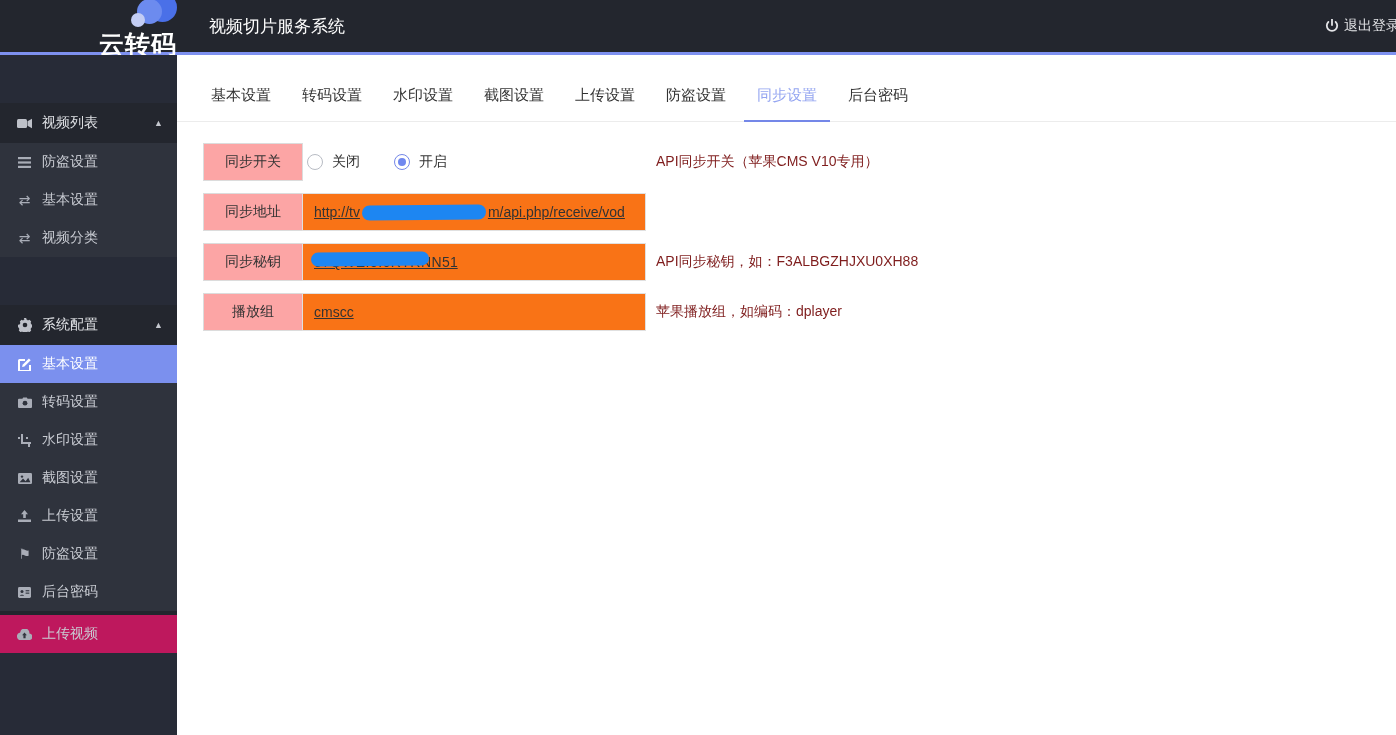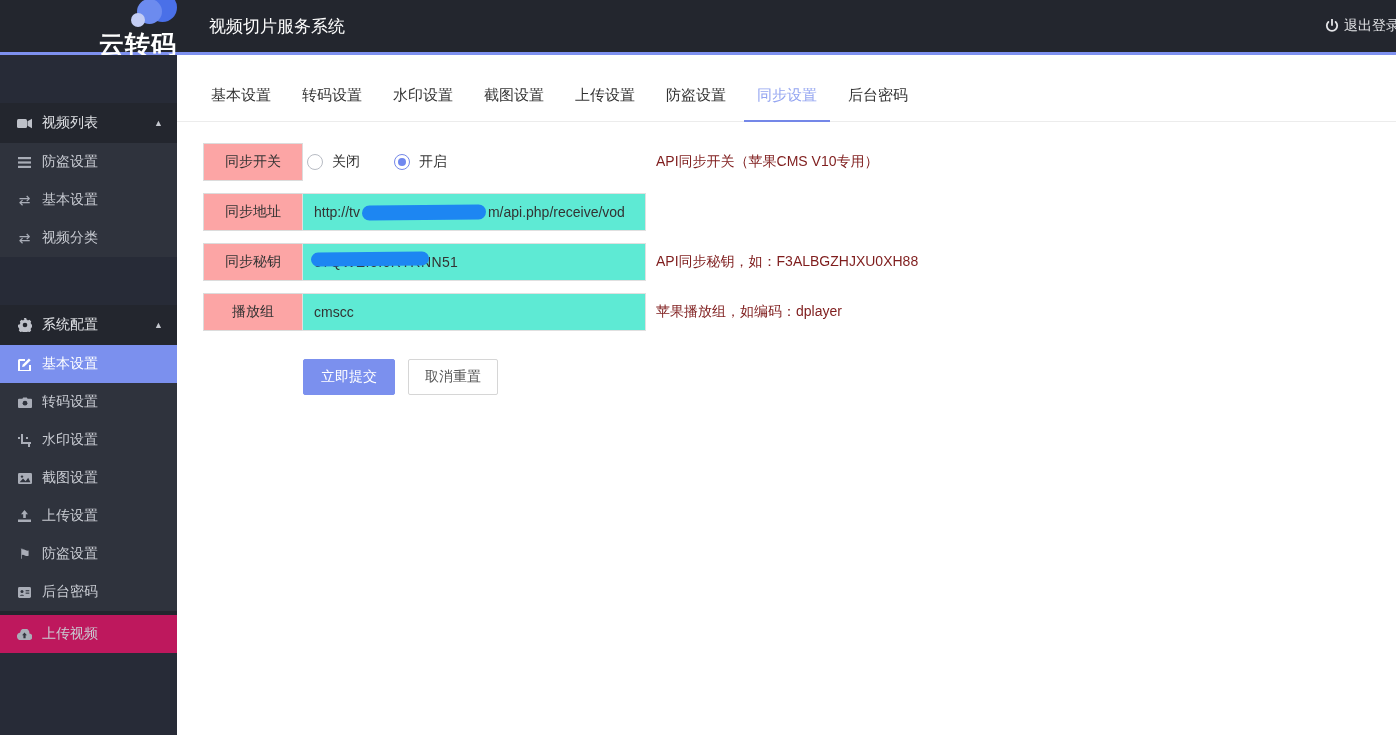--- a/index.html
+++ b/index.html
@@ -37,22 +37,22 @@
   .main { position:absolute; left:177px; top:55px; width:1219px; height:680px; background:#fff; }
   .tabs { display:flex; padding:31px 0 0 21px; border-bottom:1px solid #ECECEC; }
   .tab { font-size:15px; color:#333; padding:0 13px 16px; margin-right:5px; cursor:pointer; }
   .tab.active { color:#94A5F1; border-bottom:2px solid #7487E8; margin-bottom:-1px; padding-bottom:15px; }
 
   .form { padding:21px 0 0 26px; }
   .form-row { display:flex; align-items:center; margin-bottom:12px; height:38px; }
   .f-label { width:100px; height:38px; border:1px solid #DCDCDC; background:#fca5a5; flex:none;
     display:flex; align-items:center; justify-content:center; font-size:14px; color:#333; }
   .f-field { width:344px; height:38px; flex:none; margin-left:-1px; display:flex; align-items:center; }
-  .f-input { width:344px; height:38px; border:1px solid #E0E0E0; background:#5eead4; font-size:14px;
-    color:#333; padding-left:11px; display:flex; align-items:center; white-space:nowrap; overflow:hidden; }
+  .f-input { width:344px; height:38px; border:1px solid #E0E0E0; background:#f97316; font-size:14px;
+    color:#333; padding-left:11px; display:flex; align-items:center; white-space:nowrap; overflow:hidden;text-decoration:underline; }
   input.f-input { outline:none; font-family:inherit; }
   .radio-field { padding-left:5px; }
   .radio { width:16px; height:16px; border:1px solid #B8BCC4; border-radius:50%; background:#fff;
     position:relative; flex:none; cursor:pointer; }
   .radio.checked { border-color:#7487E8; }
   .radio.checked::after { content:""; position:absolute; left:3px; top:3px; width:8px; height:8px;
     border-radius:50%; background:#6F87EF; }
   .radio-label { margin:0 34px 0 9px; font-size:14px; color:#333; }
   .f-hint { margin-left:10px; font-size:14px; color:#7f1d1d; white-space:nowrap; }
 
@@ -268,19 +268,15 @@
     </div>
 
     <div class="form-row">
       <div class="f-label">播放组</div>
       <div class="f-field">
         <input class="f-input" type="text" value="cmscc" style="">
       </div>
       <div class="f-hint">苹果播放组，如编码：dplayer</div>
     </div>
 
-    <div class="btn-row">
-      <button class="btn btn-primary">立即提交</button>
-      <button class="btn btn-plain">取消重置</button>
-    </div>
 
   </div>
 </div>
 
 </body></html>

